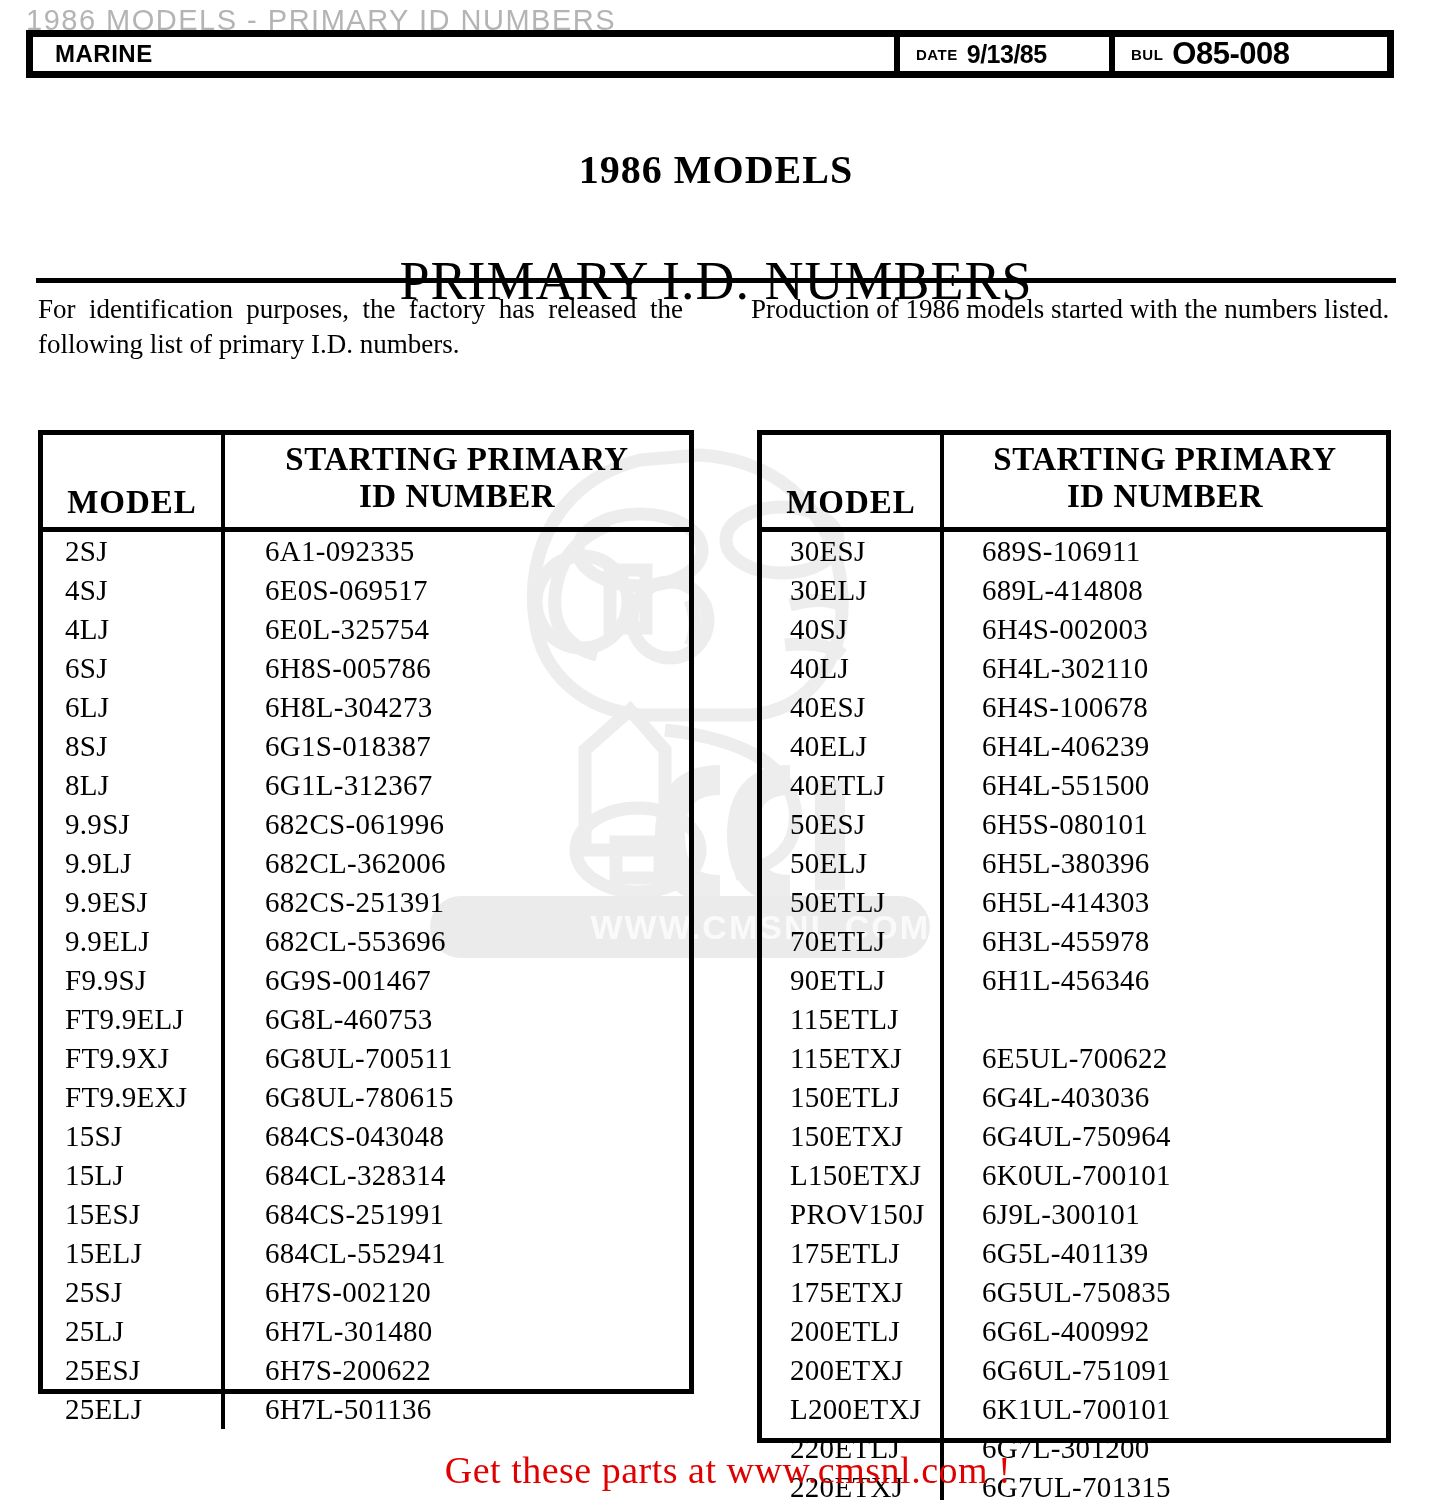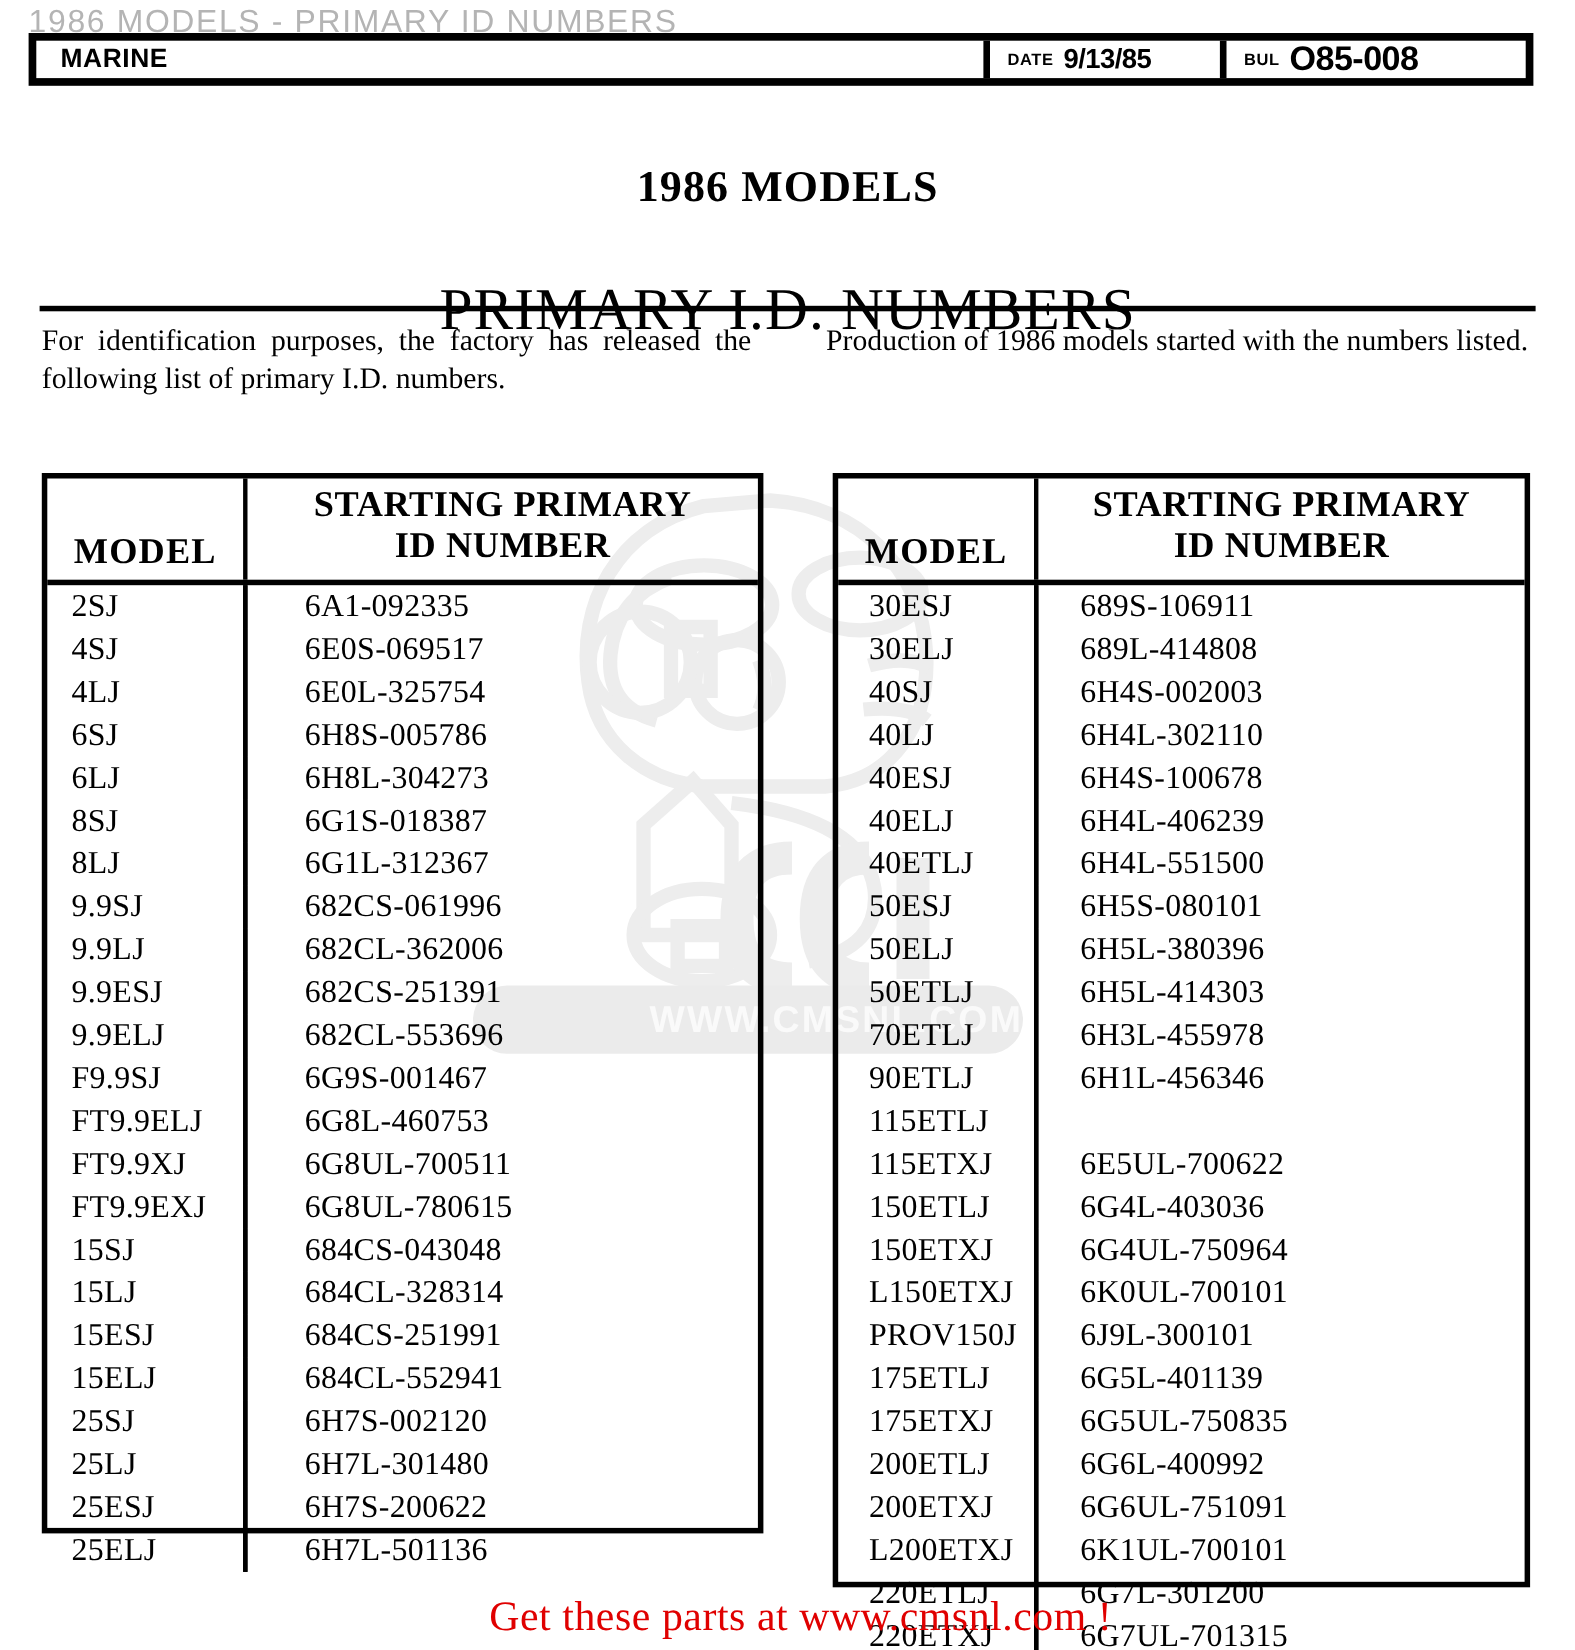--- a/index.html
+++ b/index.html
@@ -226,21 +226,21 @@
     display: flex;
     align-items: center;
   }
   .td-model {
     flex: 0 0 182px;
     border-right: 4px solid #000;
     padding-left: 22px;
   }
   .td-id {
     flex: 1 1 auto;
-    padding-left: 52px;
+    padding-left: 40px;
   }
   .tbl-right .td-model { padding-left: 28px; }
   .tbl-right .td-id    { padding-left: 38px; }
 
   
   .col-rule {
     position: absolute;
     top: 0;
     left: 178px;
     width: 4px;

